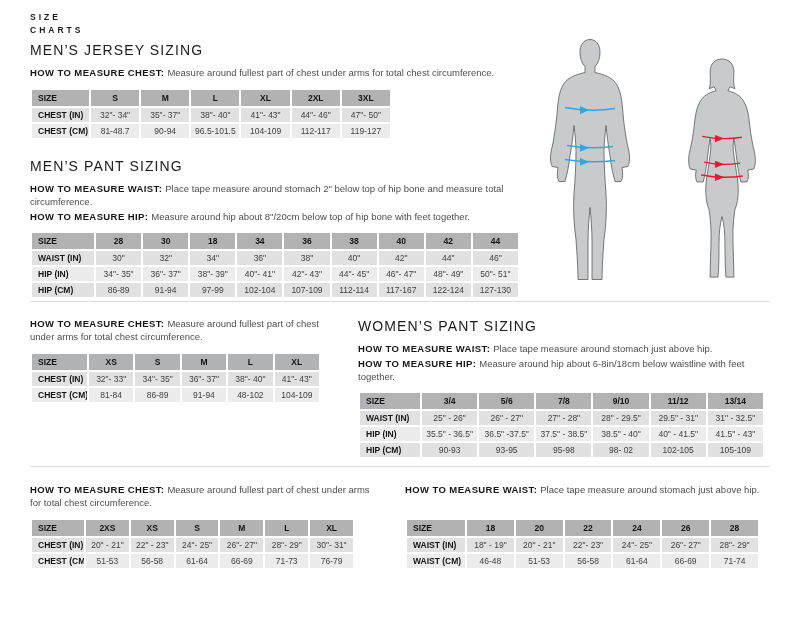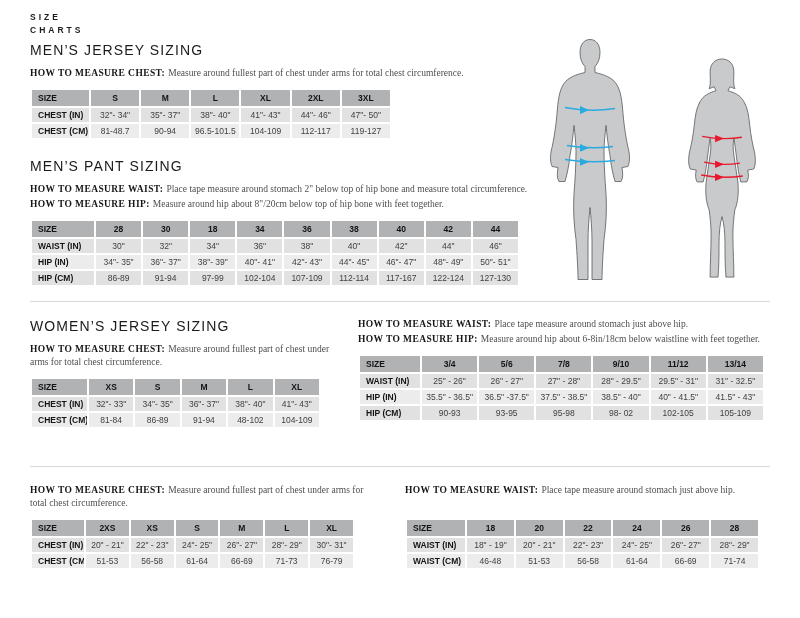--- a/index.html
+++ b/index.html
@@ -13,21 +13,21 @@
   .brand { top:11px; left:30px; font-size:8.5px; font-weight:bold; color:#1c1c1c;
     letter-spacing:3px; line-height:1.55; }
 
   
   .sec-title { font-size:14px; font-weight:normal; color:#1b1b1b; letter-spacing:1.1px;
     margin-bottom:9px; }
 
   
   .howto { font-size:9.5px; line-height:1.35; color:#4e4e50; margin-bottom:2px; }
   .howto b { color:#161616; letter-spacing:.4px; margin-right:3px; }
-  .howto-area { margin-bottom:8px;font-family:Liberation Serif, serif; }
+  .howto-area { margin-bottom:8px; }
   .howto-area.tall { min-height:26px; }
 
   
   table.sz { border-collapse:separate; border-spacing:2px; table-layout:fixed;
     margin-top:4px; }
   table.sz th, table.sz td { height:14px; font-size:8.5px; line-height:14px;
     padding:0 2px; overflow:hidden; white-space:nowrap; }
   table.sz thead th { background:#b1b2b4; color:#131313; font-weight:bold;
     text-align:center; height:16px; line-height:16px; }
   table.sz th.first { text-align:left; padding-left:6px; width:var(--fc,16%);
@@ -194,21 +194,20 @@
       <polygon points="43,104.6 52,108.2 43,112"></polygon>
       <polygon points="43,117.6 52,121.2 43,125"></polygon>
     </g>
   </svg>
 </div>
 
 <div class="abs divider" id="divider-1"></div>
 
 <div class="abs two-col" id="row-women">
   <div class="col-left">
-    <div class="sec-title">WOMEN’S JERSEY SIZING</div>
     <div class="howto-area tall" style="width:300px">
       <p class="howto">
         <b>HOW TO MEASURE CHEST:</b><span>Measure around fullest part of chest under arms for total chest circumference.</span>
       </p>
     </div>
     <table class="sz" style="width:291px; --fc:55px">
         <thead>
           <tr>
             <th class="first">SIZE</th>
             <th>XS</th>
@@ -232,20 +231,21 @@
             <td>81-84</td>
             <td>86-89</td>
             <td>91-94</td>
             <td>48-102</td>
             <td>104-109</td>
           </tr>
         </tbody>
       </table>
   </div>
   <div class="col-right">
+    <div class="sec-title">WOMEN’S PANT SIZING</div>
     <div class="howto-area tall">
       <p class="howto">
         <b>HOW TO MEASURE WAIST:</b><span>Place tape measure around stomach just above hip.</span>
       </p>
       <p class="howto">
         <b>HOW TO MEASURE HIP:</b><span>Measure around hip about 6-8in/18cm below waistline with feet together.</span>
       </p>
     </div>
     <table class="sz" style="width:407px; --fc:60px">
         <thead>

